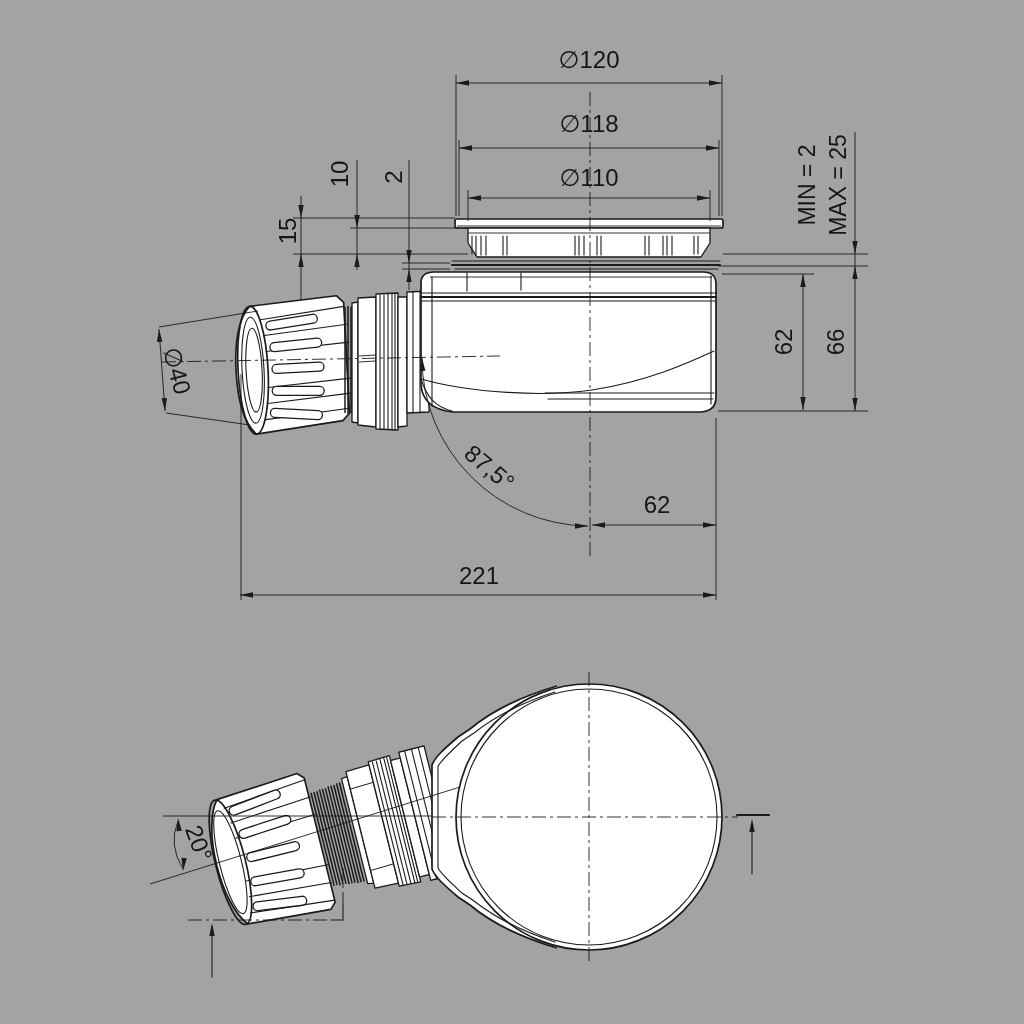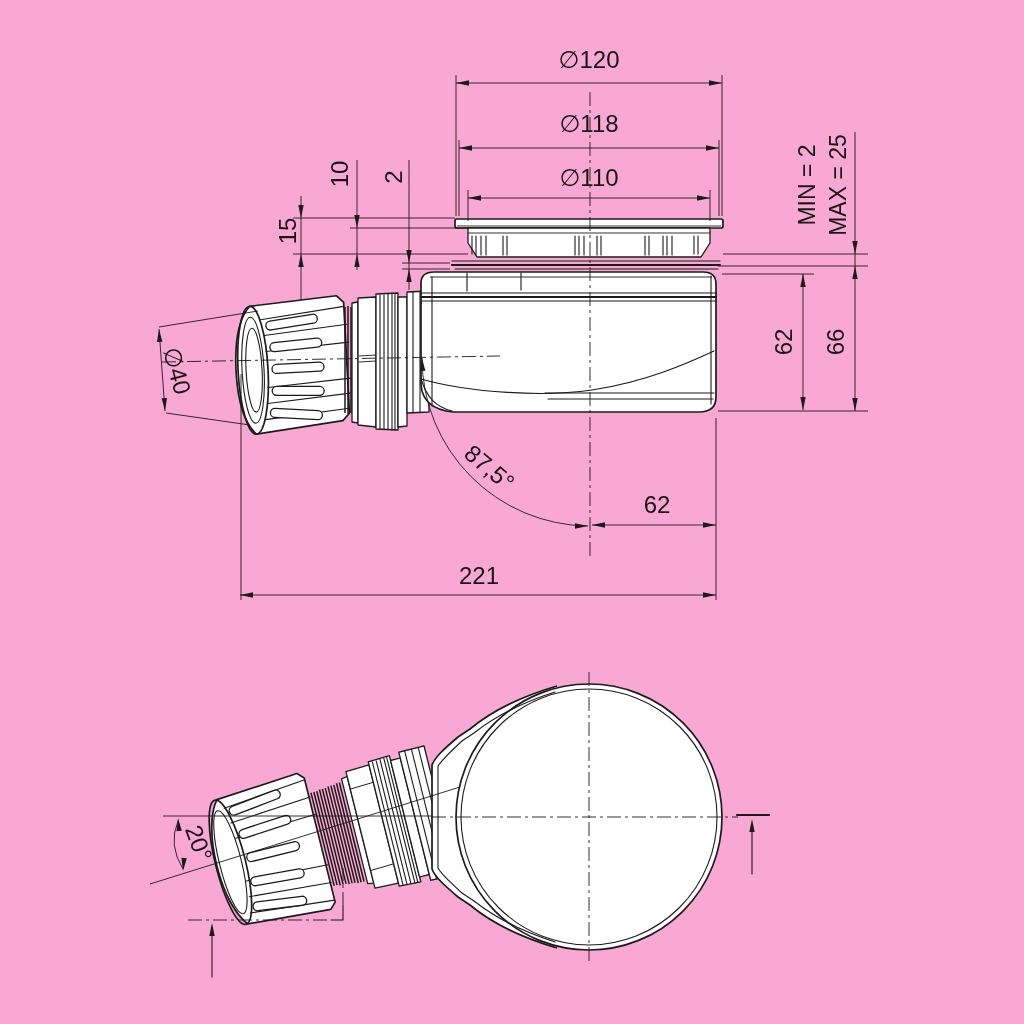--- a/index.html
+++ b/index.html
@@ -1,16 +1,16 @@
 <!DOCTYPE html>
 <html><head>
 <meta charset="utf-8">
 <style>
   html,body{margin:0;padding:0;background:#fff;}
-  .canvas{position:relative;width:1024px;height:1024px;background:#f9a8d4;overflow:hidden;
+  .canvas{position:relative;width:1024px;height:1024px;background:#a3a3a3;overflow:hidden;
           font-family:"Liberation Sans", sans-serif;}
   svg{display:block}
   svg text{font-family:"Liberation Sans","DejaVu Sans",sans-serif;font-size:24px;fill:#161616;}
   svg text.sm{font-size:23px;}
   .o  {stroke:#1b1b1b;fill:none;stroke-width:1.7;stroke-linejoin:round;stroke-linecap:round}
   .of {stroke:#1b1b1b;fill:#ffffff;stroke-width:1.7;stroke-linejoin:round}
   .m  {stroke:#1b1b1b;fill:none;stroke-width:1.1;stroke-linecap:round}
   .mf {stroke:#1b1b1b;fill:#ffffff;stroke-width:1.3;stroke-linejoin:round}
   .m2 {stroke:#1b1b1b;fill:none;stroke-width:2.1;stroke-linecap:round}
   .t  {stroke:#1b1b1b;fill:none;stroke-width:0.9;stroke-linecap:butt}

